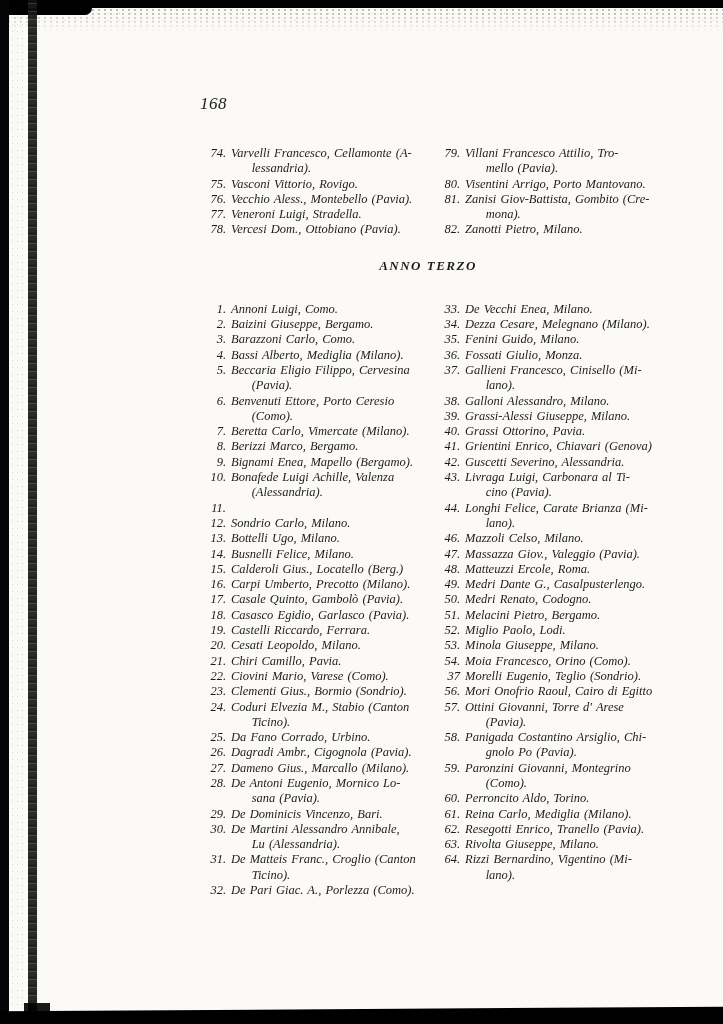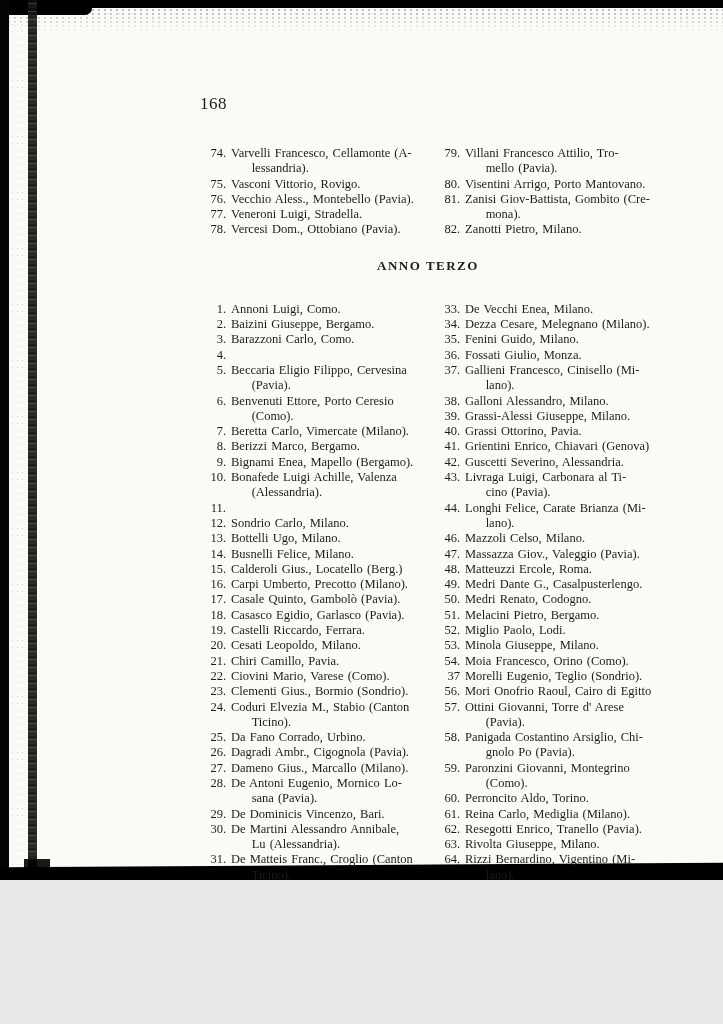--- a/index.html
+++ b/index.html
@@ -3,25 +3,26 @@
 <meta charset="utf-8">
 <style>
   :root{
     --paper:#fbfaf6;
     --ink:#1c1c1c;
     --edge:#000000;
   }
   html,body{margin:0;padding:0;background:#e8e8e8;}
   .scan{
     position:relative;
-    width:723px;height:880px;
+    width:723px;height:1024px;
     background:var(--paper);
     overflow:hidden;
     font-family:"Liberation Serif","DejaVu Serif",serif;
     color:var(--ink);
+    font-style:italic;
   }
   
   .edge-top{position:absolute;top:0;left:0;right:0;height:8px;background:var(--edge);}
   .corner-tl{position:absolute;top:0;left:0;width:92px;height:15px;background:var(--edge);border-bottom-right-radius:7px;}
   .top-noise{
     position:absolute;top:8px;left:0;right:0;height:24px;
     background-image:
       radial-gradient(circle, rgba(15,15,15,.55) .6px, transparent .9px),
       radial-gradient(circle, rgba(15,15,15,.35) .5px, transparent .8px);
     background-size:6px 4px,11px 7px;
@@ -135,20 +136,21 @@
           <div class="entry">
             <span class="num">2.</span>
             <span class="txt">Baizini Giuseppe, Bergamo.</span>
           </div>
           <div class="entry">
             <span class="num">3.</span>
             <span class="txt">Barazzoni Carlo, Como.</span>
           </div>
           <div class="entry">
             <span class="num">4.</span>
+            <span class="txt">Bassi Alberto, Mediglia (Milano).</span>
           </div>
           <div class="entry">
             <span class="num">5.</span>
             <span class="txt">Beccaria Eligio Filippo, Cervesina
      (Pavia).</span>
           </div>
           <div class="entry">
             <span class="num">6.</span>
             <span class="txt">Benvenuti Ettore, Porto Ceresio
      (Como).</span>

